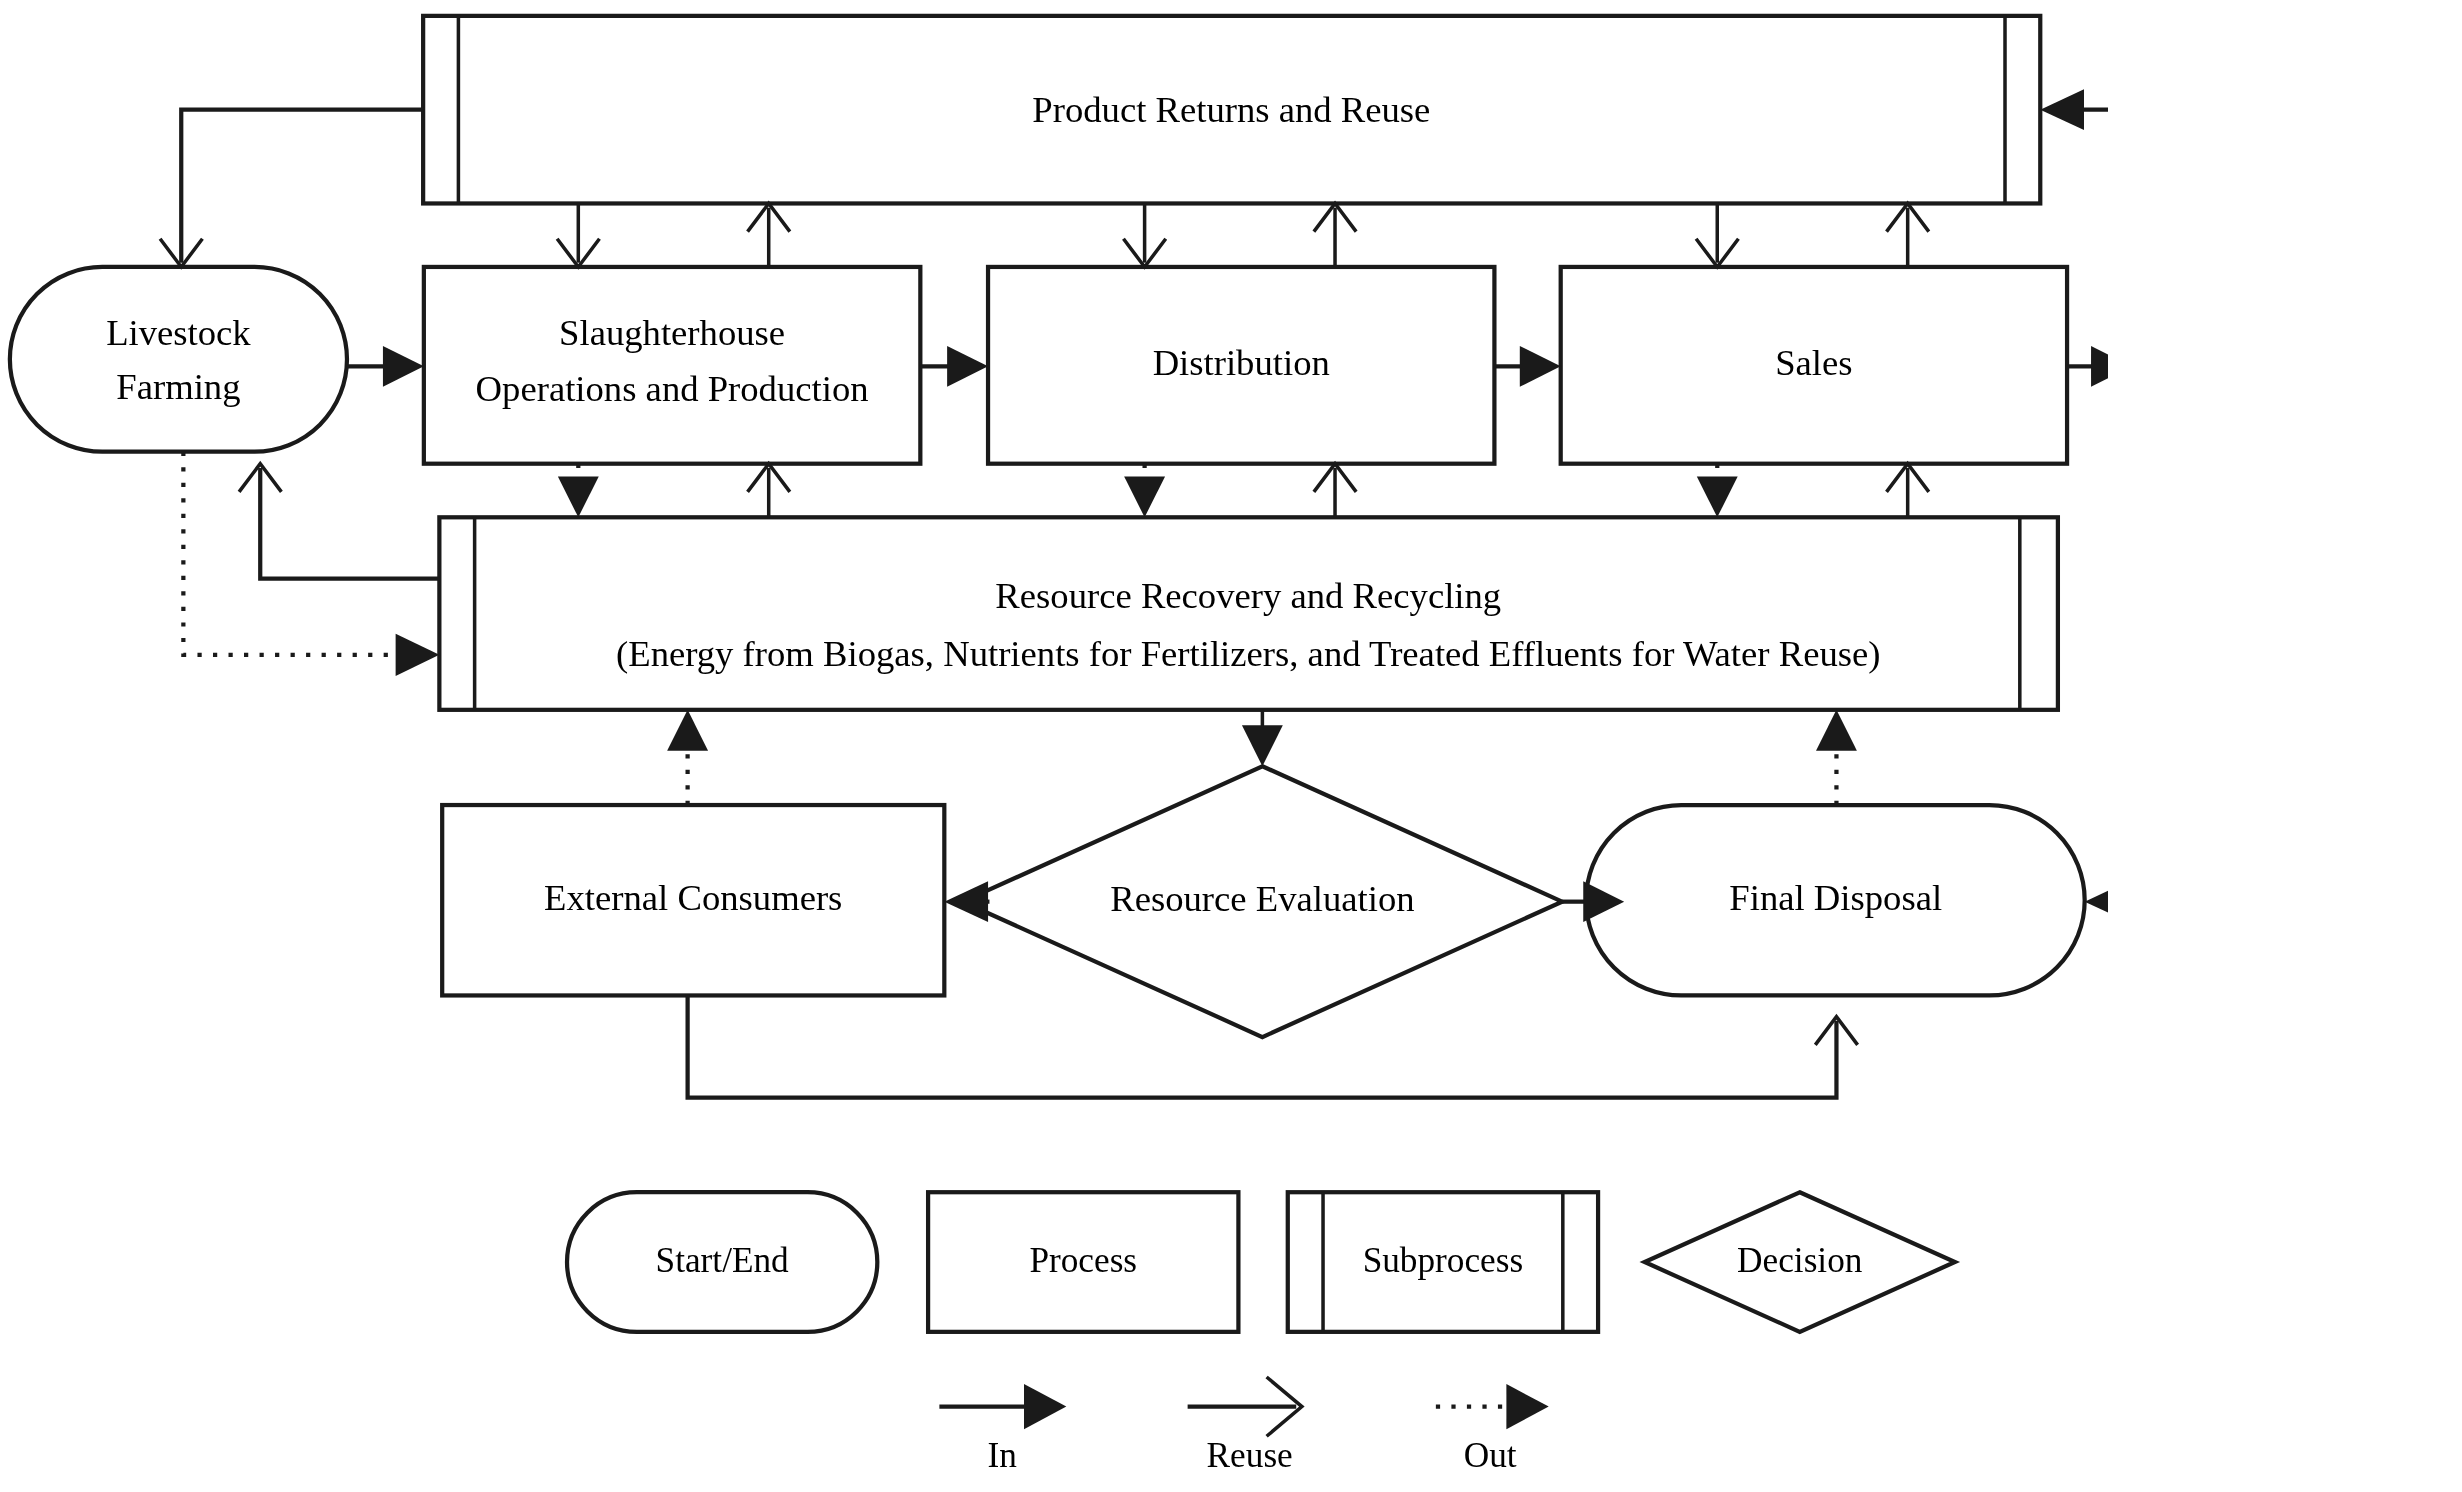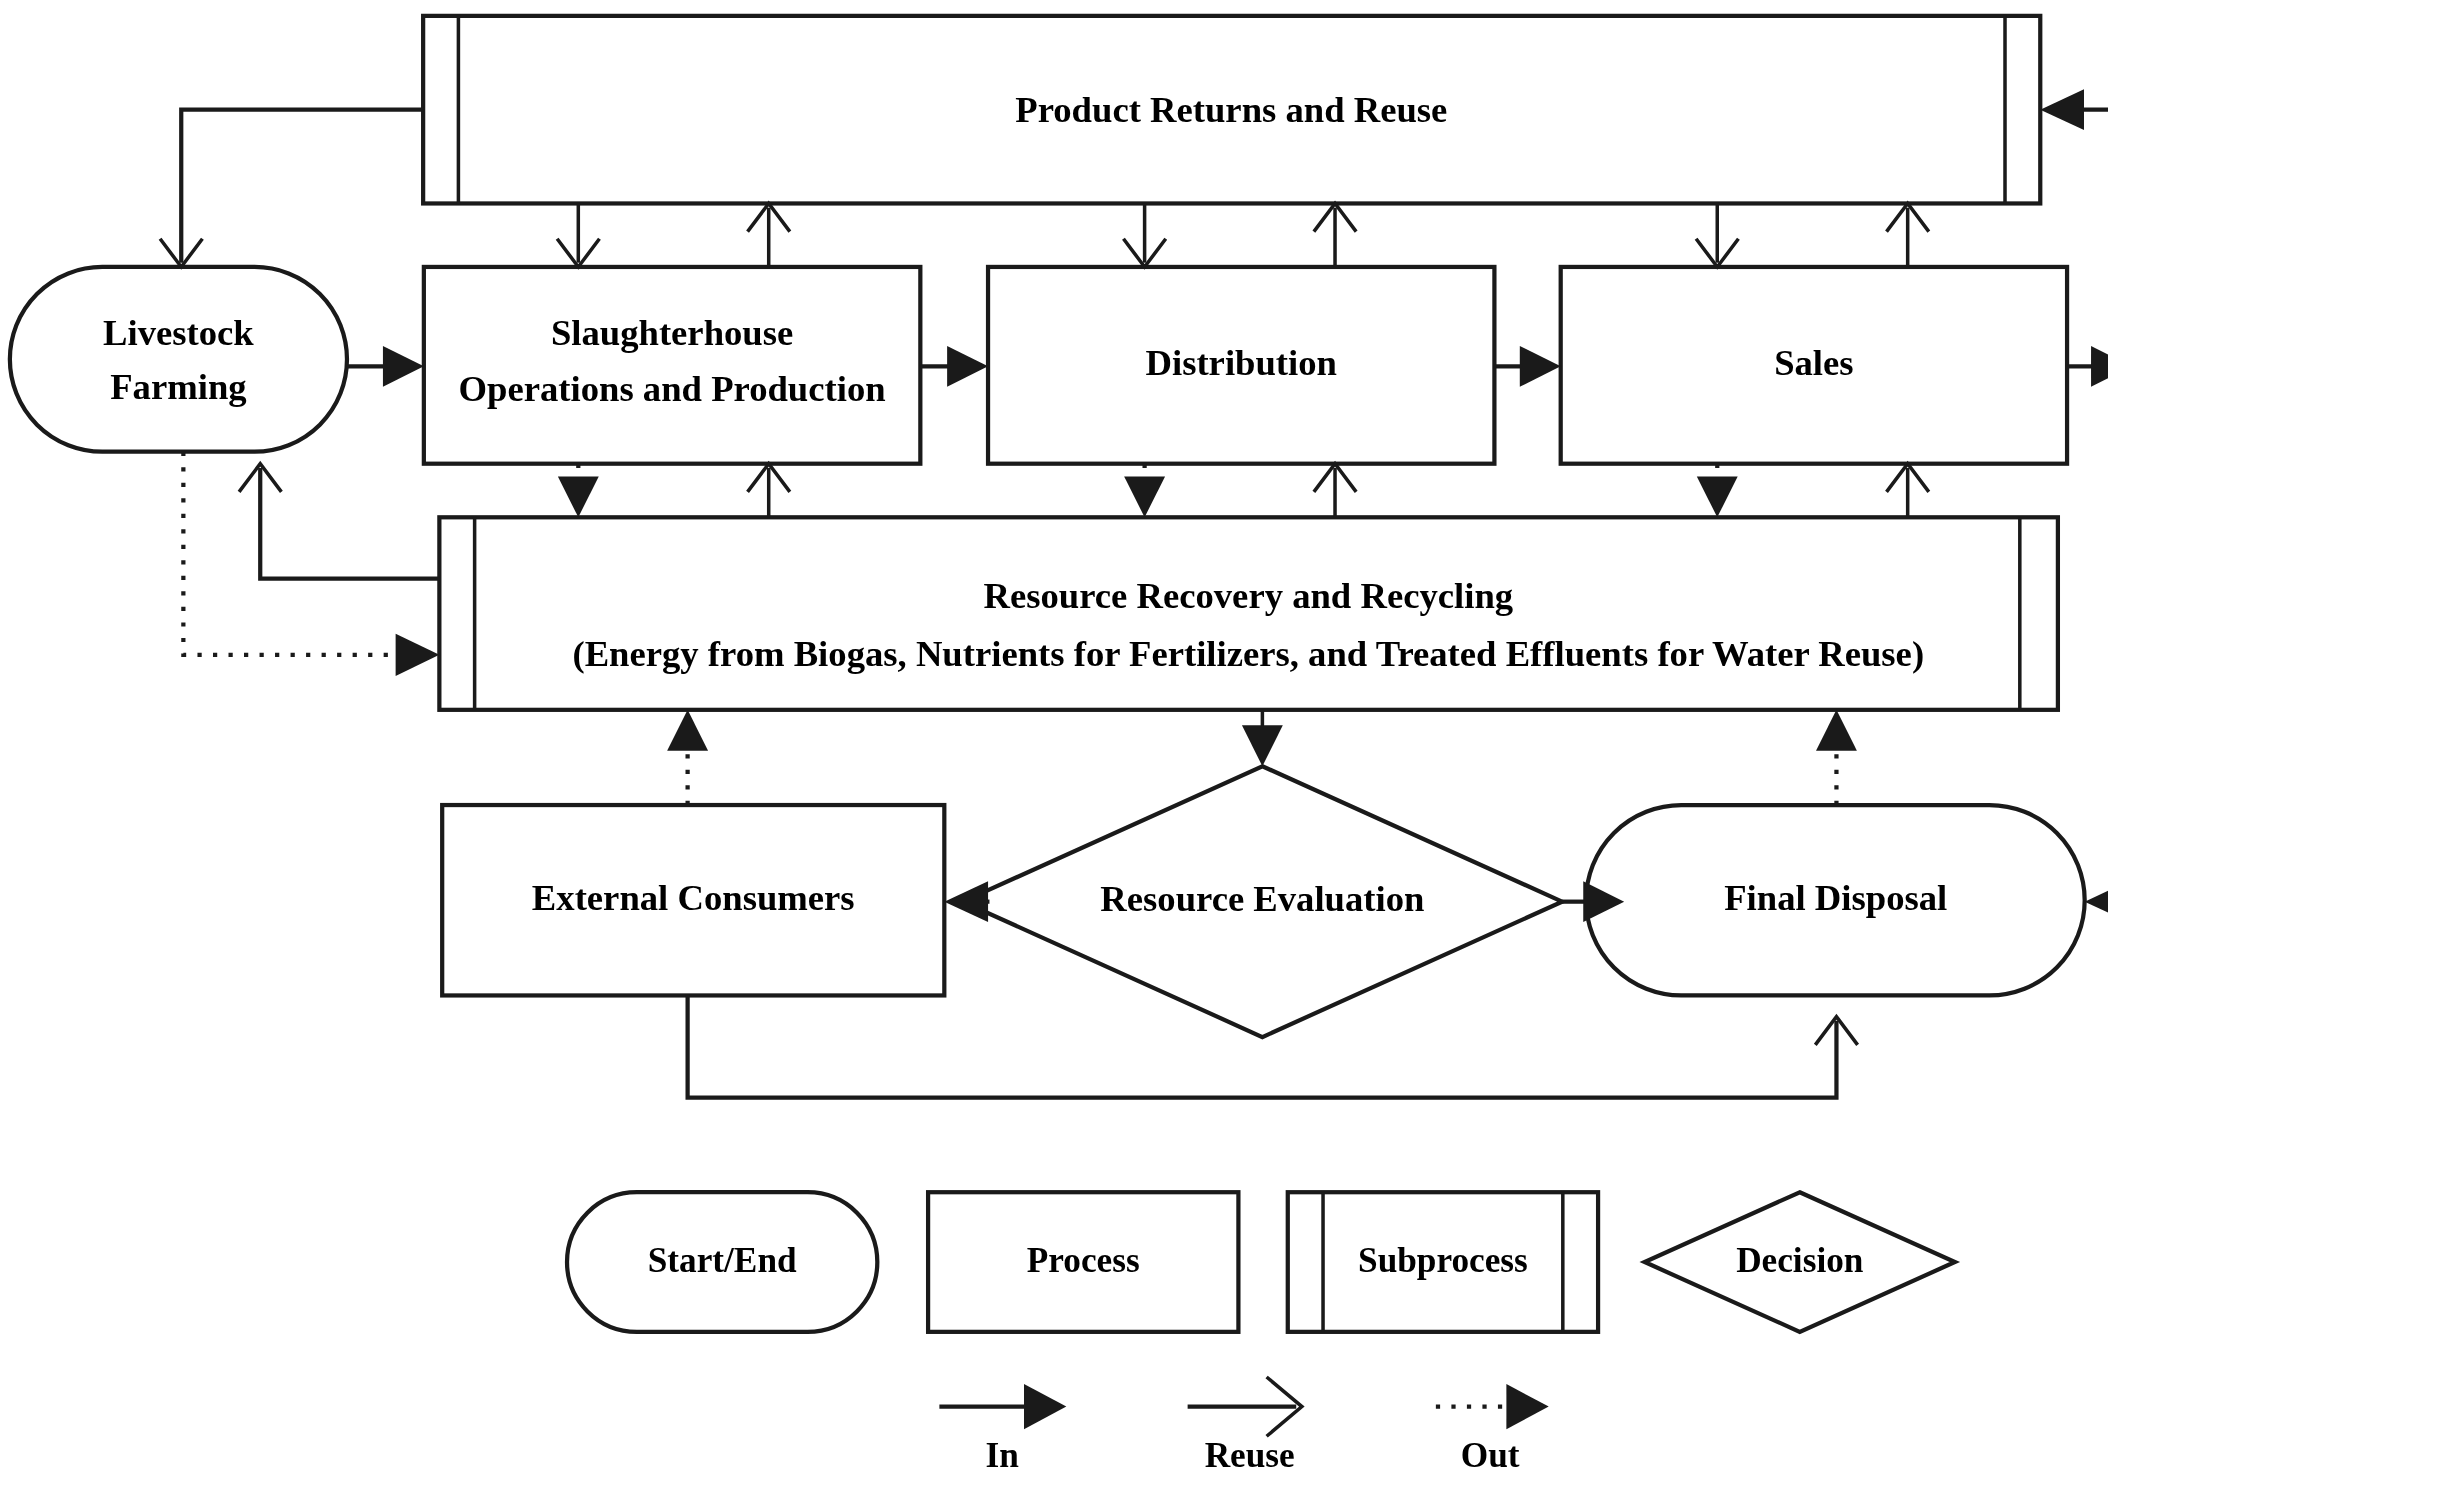--- a/index.html
+++ b/index.html
@@ -7,21 +7,20 @@
     padding: 0;
     background: #ffffff;
   }
   #stage {
     position: relative;
     width: 2108px;
     height: 1493px;
     background: #ffffff;
     font-family: "Liberation Serif", "DejaVu Serif", serif;
     overflow: hidden;
-    font-weight: bold;
   }
   svg#flow {
     position: absolute;
     left: 0;
     top: 0;
     width: 2462px;
     height: 1493px;
   }
   .shape-stroke {
     fill: #ffffff;

